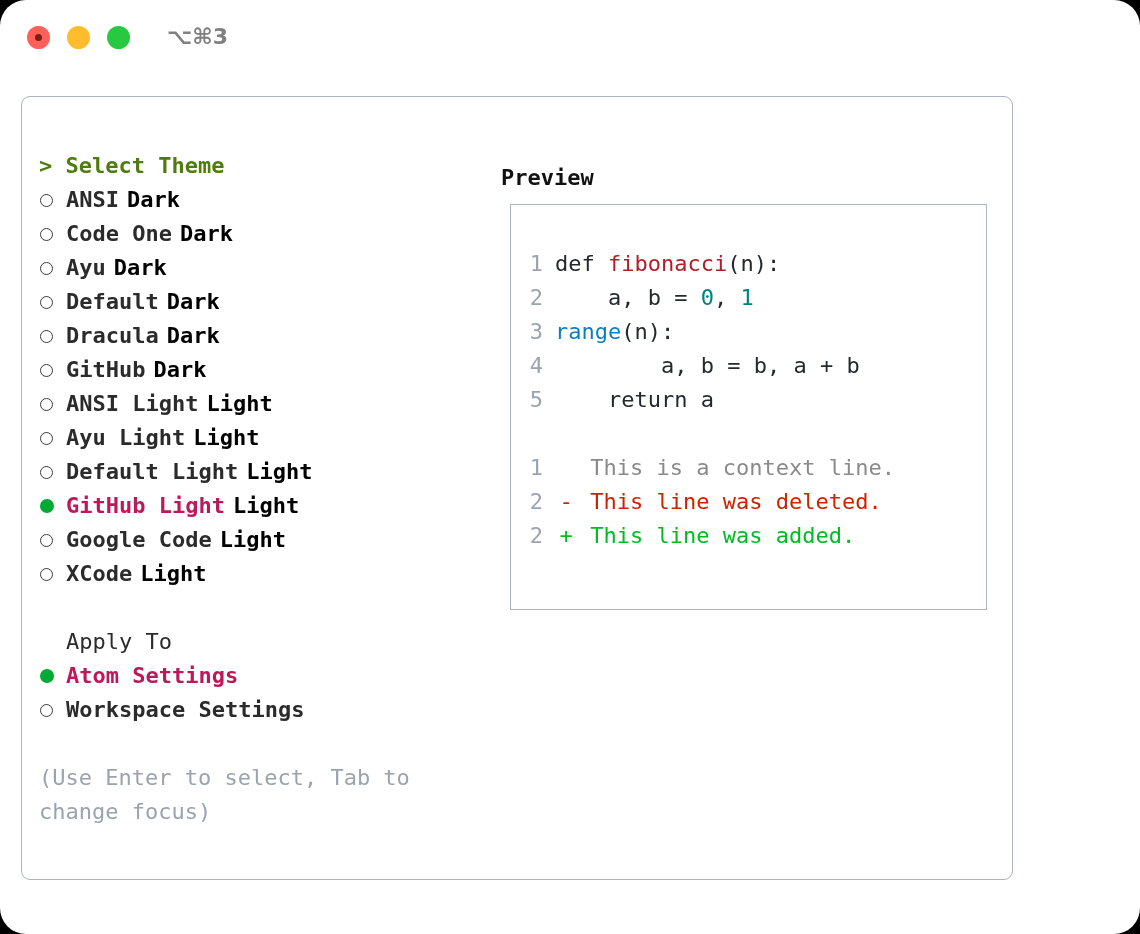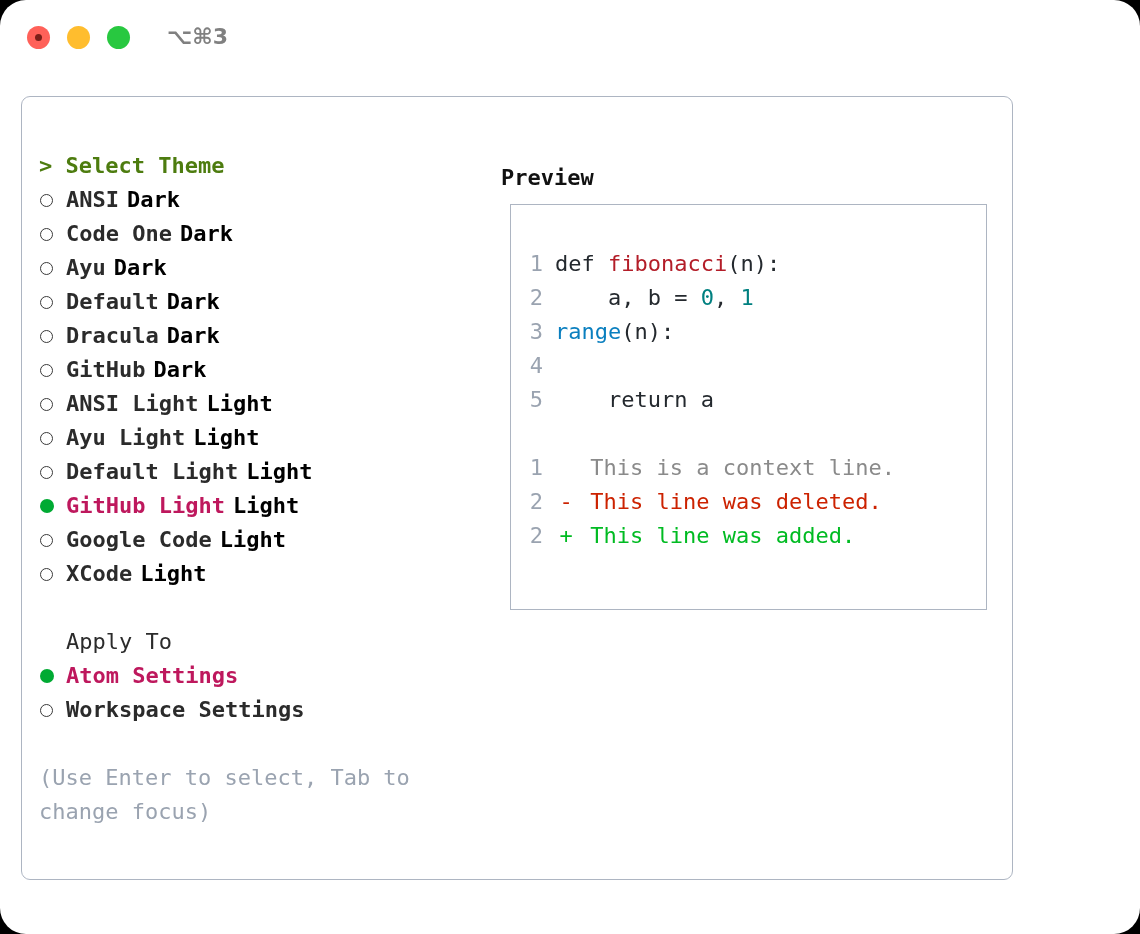--- a/index.html
+++ b/index.html
@@ -247,21 +247,21 @@
     </div>
 
     <div class="right-col">
       <div class="preview-title">Preview</div>
       <div class="preview-box">
         <div class="code-area">
           <div id="code-lines">
               <div class="code-line"><span class="lineno">1</span><span class="code-txt">def </span><span class="code-txt tok-fn">fibonacci</span><span class="code-txt">(n):</span></div>
               <div class="code-line"><span class="lineno">2</span><span class="code-txt">    a, b = </span><span class="code-txt tok-num">0</span><span class="code-txt">, </span><span class="code-txt tok-num">1</span></div>
               <div class="code-line"><span class="lineno">3</span><span class="code-txt tok-builtin">range</span><span class="code-txt">(n):</span></div>
-              <div class="code-line"><span class="lineno">4</span></div>
+              <div class="code-line"><span class="lineno">4</span><span class="code-txt">        a, b = b, a + b</span></div>
               <div class="code-line"><span class="lineno">5</span><span class="code-txt">    return a</span></div>
             </div>
           <div class="blank-line"></div>
           <div id="diff-lines">
               <div class="code-line diff-line"><span class="lineno">1</span><span class="diff-sign diff-ctx"> </span><span class="diff-ctx"> This is a context line.</span></div>
               <div class="code-line diff-line"><span class="lineno">2</span><span class="diff-sign diff-del">-</span><span class="diff-del"> This line was deleted.</span></div>
               <div class="code-line diff-line"><span class="lineno">2</span><span class="diff-sign diff-add">+</span><span class="diff-add"> This line was added.</span></div>
             </div>
         </div>
       </div>

